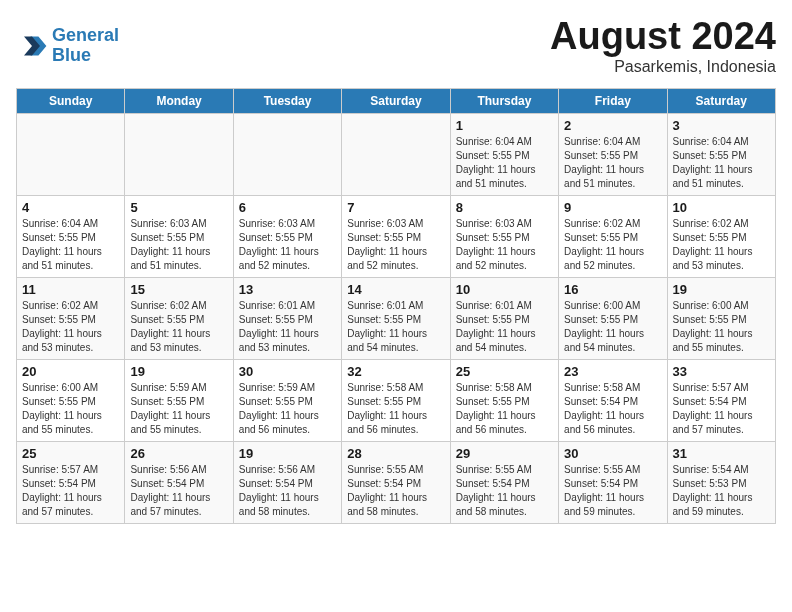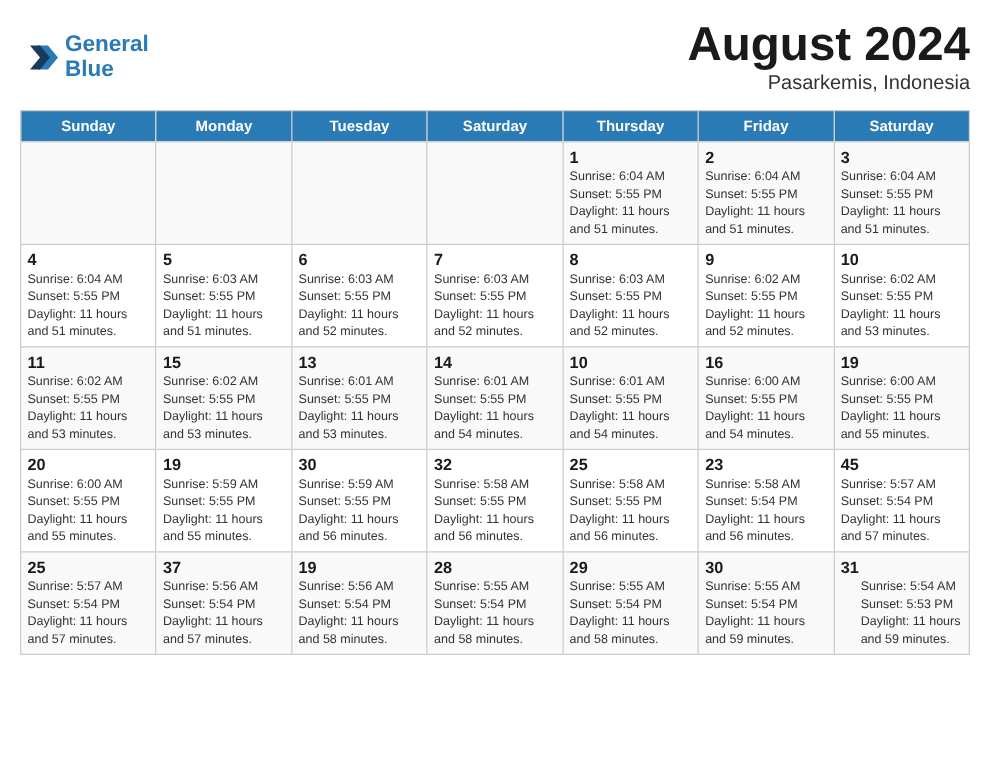--- a/index.html
+++ b/index.html
@@ -287,37 +287,37 @@
 and 56 minutes.</div>
         </td>
         <td>
           <span class="day-num">23</span>
           <div class="day-info" style="white-space: pre-line;">Sunrise: 5:58 AM
 Sunset: 5:54 PM
 Daylight: 11 hours
 and 56 minutes.</div>
         </td>
         <td>
-          <span class="day-num">45</span>
+          <span class="day-num">33</span>
           <div class="day-info" style="white-space: pre-line;">Sunrise: 5:57 AM
 Sunset: 5:54 PM
 Daylight: 11 hours
 and 57 minutes.</div>
         </td>
       </tr>
       <tr>
         <td>
           <span class="day-num">25</span>
           <div class="day-info" style="white-space: pre-line;">Sunrise: 5:57 AM
 Sunset: 5:54 PM
 Daylight: 11 hours
 and 57 minutes.</div>
         </td>
         <td>
-          <span class="day-num">37</span>
+          <span class="day-num">26</span>
           <div class="day-info" style="white-space: pre-line;">Sunrise: 5:56 AM
 Sunset: 5:54 PM
 Daylight: 11 hours
 and 57 minutes.</div>
         </td>
         <td>
           <span class="day-num">19</span>
           <div class="day-info" style="white-space: pre-line;">Sunrise: 5:56 AM
 Sunset: 5:54 PM
 Daylight: 11 hours
@@ -339,20 +339,20 @@
         </td>
         <td>
           <span class="day-num">30</span>
           <div class="day-info" style="white-space: pre-line;">Sunrise: 5:55 AM
 Sunset: 5:54 PM
 Daylight: 11 hours
 and 59 minutes.</div>
         </td>
         <td>
           <span class="day-num">31</span>
-          <div class="day-info" style="white-space: pre-line; margin-left: 16px;">Sunrise: 5:54 AM
+          <div class="day-info" style="white-space: pre-line;">Sunrise: 5:54 AM
 Sunset: 5:53 PM
 Daylight: 11 hours
 and 59 minutes.</div>
         </td>
       </tr>
     </tbody>
 </table>
 
 </body></html>

